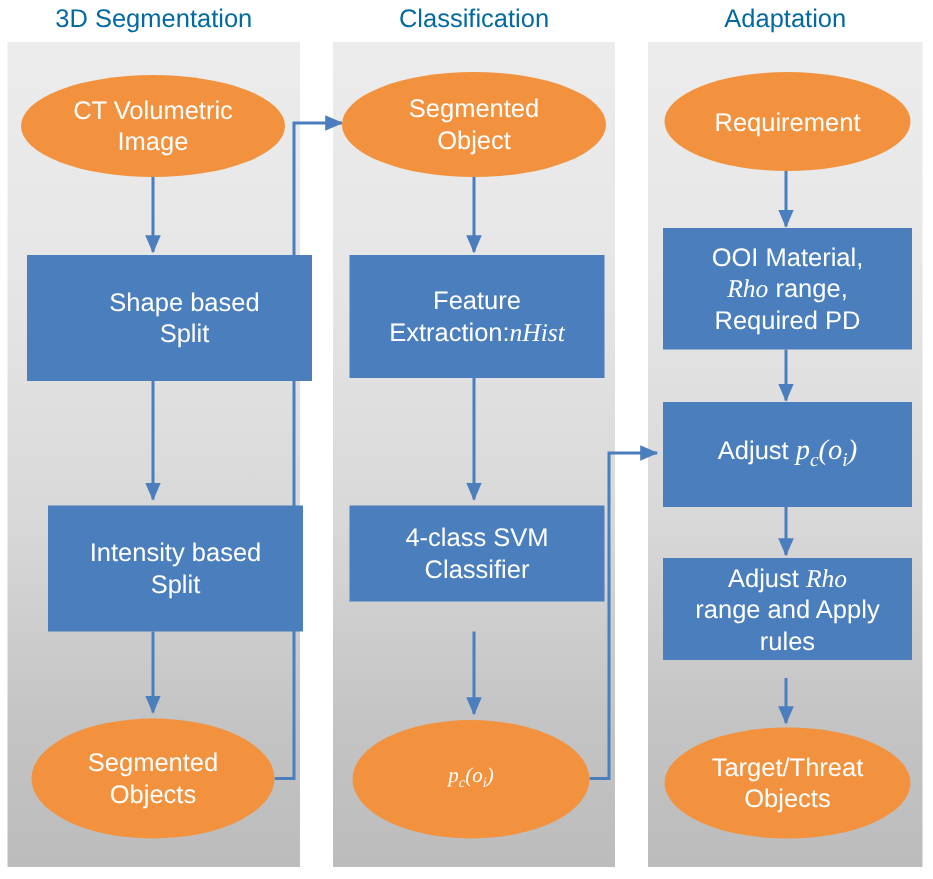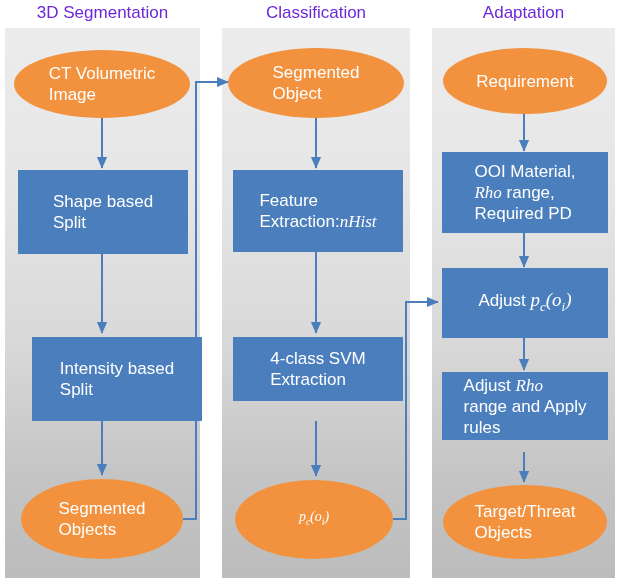--- a/index.html
+++ b/index.html
@@ -11,36 +11,36 @@
     position: relative;
     width: 622px;
     height: 586px;
     background: #ffffff;
     font-family: "Liberation Sans", sans-serif;
     overflow: hidden;
   }
   .col-title {
     position: absolute;
     text-align: center;
-    color: #6d28d9;
+    color: #0369a1;
     font-size: 17px;
     font-family: "Liberation Sans", sans-serif;
     line-height: 20px;
     white-space: nowrap;
   }
   .panel {
     position: absolute;
     background: linear-gradient(to bottom, #ececec 0%, #e6e6e6 28%, #d8d8d8 58%, #c4c4c4 82%, #bcbcbc 100%);
   }
   .node {
     position: absolute;
     display: flex;
     align-items: center;
     justify-content: center;
-    text-align: left;
+    text-align: center;
     color: #ffffff;
     font-size: 17px;
     line-height: 21px;
     font-family: "Liberation Sans", sans-serif;
   }
   .node.rect {
     background: #4a7ebc;
   }
   .node.ellipse {
     background: #f2923e;
@@ -104,21 +104,21 @@
     </g>
   </svg>
 
   <div class="node ellipse" style="left:14px; top:50px; width:176px; height:68px;">
     <div class="txt">
       <span>CT Volumetric</span><br>
       <span>Image</span>
     </div>
   </div>
 
-  <div class="node rect" style="left:18px; top:170px; width:170px; height:84px;">
+  <div class="node rect" style="left:18px; top:170px; width:170px; height:84px;padding-left:20px;">
     <div class="txt">
       <span>Shape based</span><br>
       <span>Split</span>
     </div>
   </div>
 
   <div class="node rect" style="left:32px; top:337px; width:170px; height:84px;">
     <div class="txt">
       <span>Intensity based</span><br>
       <span>Split</span>
@@ -142,21 +142,21 @@
   <div class="node rect" style="left:233px; top:170px; width:170px; height:82px;">
     <div class="txt">
       <span>Feature</span><br>
       <span>Extraction:</span><span class="mathit">nHist</span>
     </div>
   </div>
 
   <div class="node rect" style="left:233px; top:337px; width:170px; height:64px;">
     <div class="txt">
       <span>4-class SVM</span><br>
-      <span>Extraction</span>
+      <span>Classifier</span>
     </div>
   </div>
 
   <div class="node ellipse" style="left:235px; top:480px; width:158px; height:79px;">
     <div class="txt" style="font-size:14px;">
       <span class="mathit"><span>p</span><sub>c</sub><span>(</span><span>o</span><sub>i</sub><span>)</span></span>
     </div>
   </div>
 
   <div class="node rect" style="left:442px; top:152px; width:166px; height:81px;">

